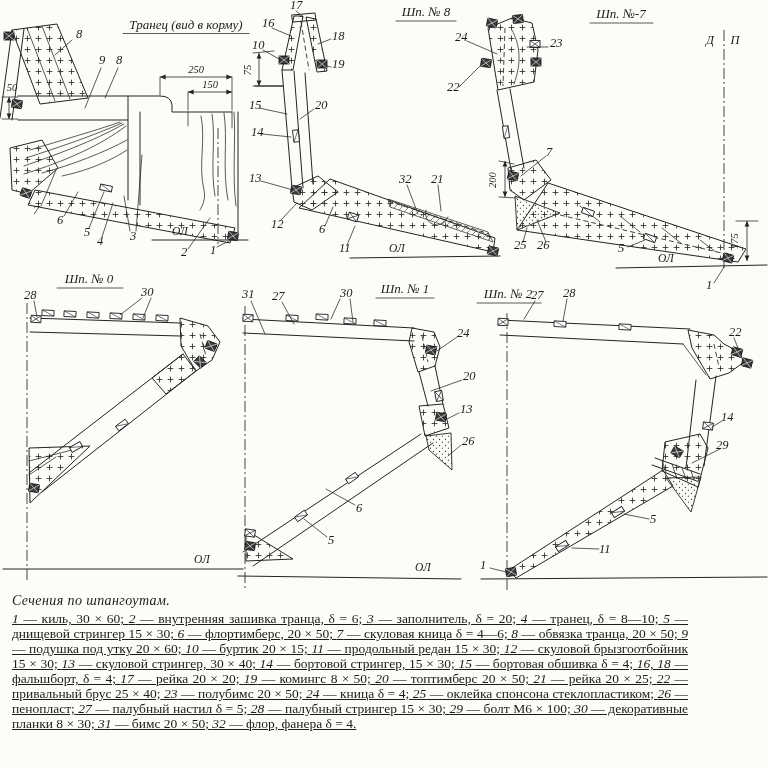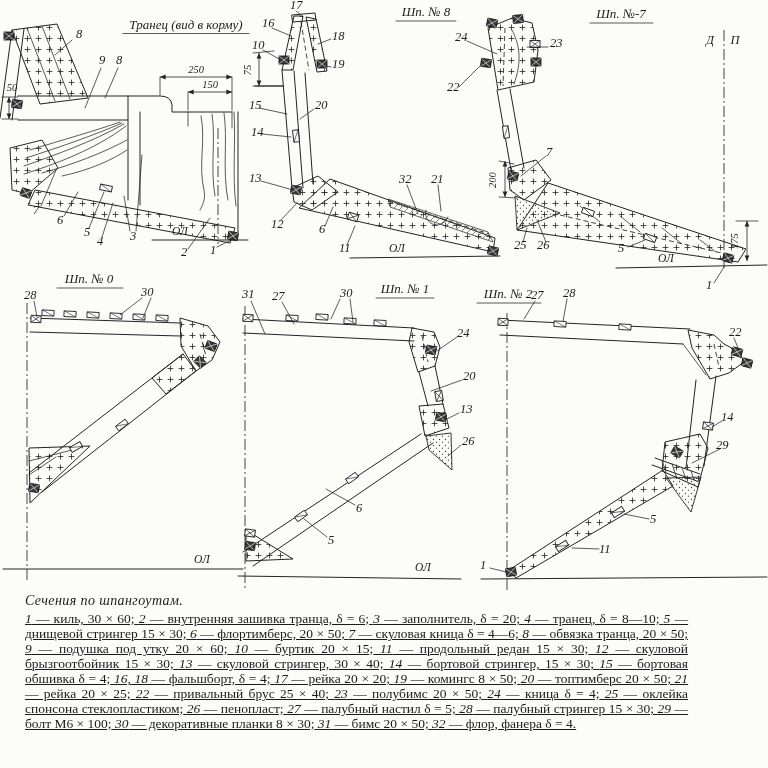--- a/index.html
+++ b/index.html
@@ -13,21 +13,21 @@
   .olt{font:italic 11.5px "Liberation Serif",serif;}
   .s{stroke:#242424;stroke-width:1;fill:none;stroke-linecap:round;}
   .thin{stroke-width:.75;}
   .plus{fill:url(#pPlus);stroke:#242424;stroke-width:1;}
   .dots{fill:url(#pDots);stroke:#242424;stroke-width:.9;}
   .hat{fill:url(#pHatch);stroke:#242424;stroke-width:.7;}
   .cl{stroke:#242424;stroke-width:.85;fill:none;stroke-dasharray:11 3 2 3;}
   .dsh{stroke:#242424;stroke-width:.85;fill:none;stroke-dasharray:5 3;}
   .dim{stroke:#242424;stroke-width:.8;fill:none;}
   .caption{position:absolute;left:0;top:588px;width:700px;box-sizing:border-box;
-           padding:5px 12px 0 25px;}
+           padding:5px 12px 0 12px;}
   .cap-title{font-style:italic;font-size:14px;letter-spacing:.4px;margin:0 0 2px 0;}
   .cap-body{font-size:13.5px;line-height:15px;text-align:justify;text-decoration:underline;}
   .cap-body .num{font-style:italic;}
 </style>
 </head>
 <body>
 
 <div class="page">
 <svg width="768" height="592" viewBox="0 0 768 592">
   <defs>

